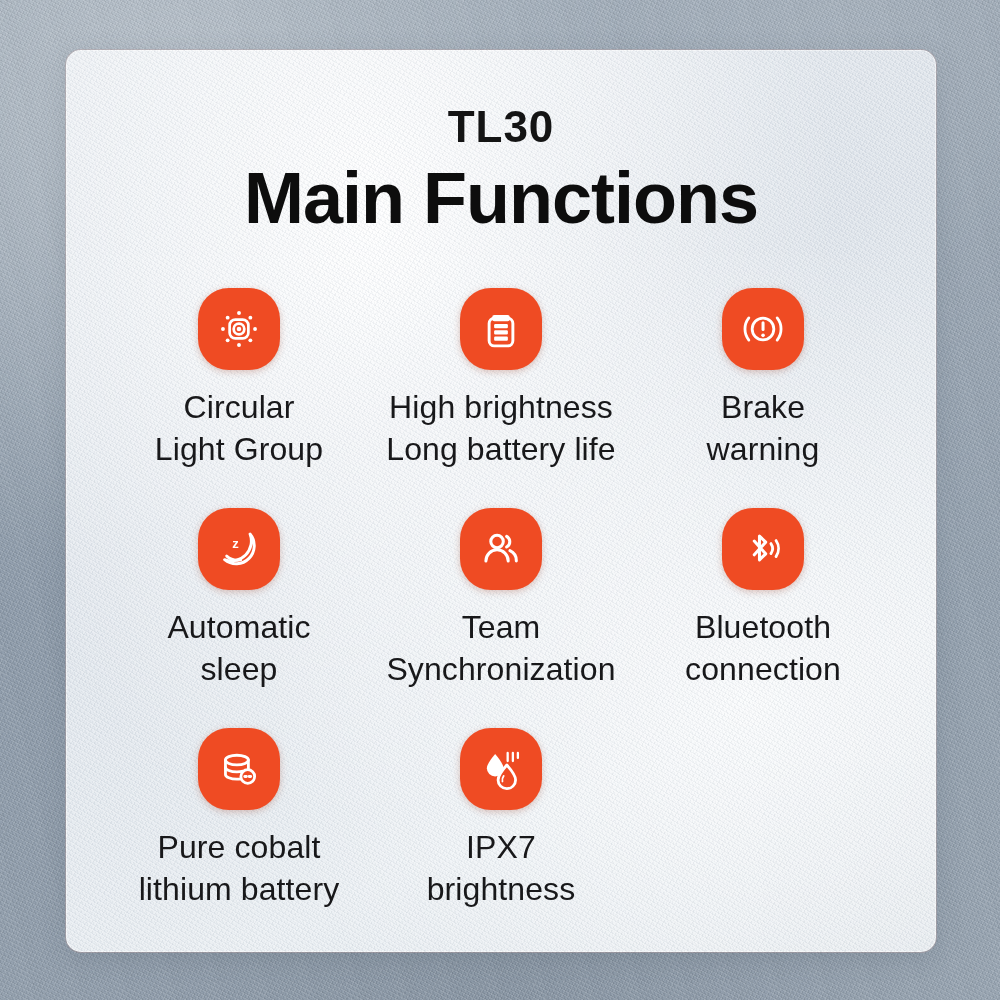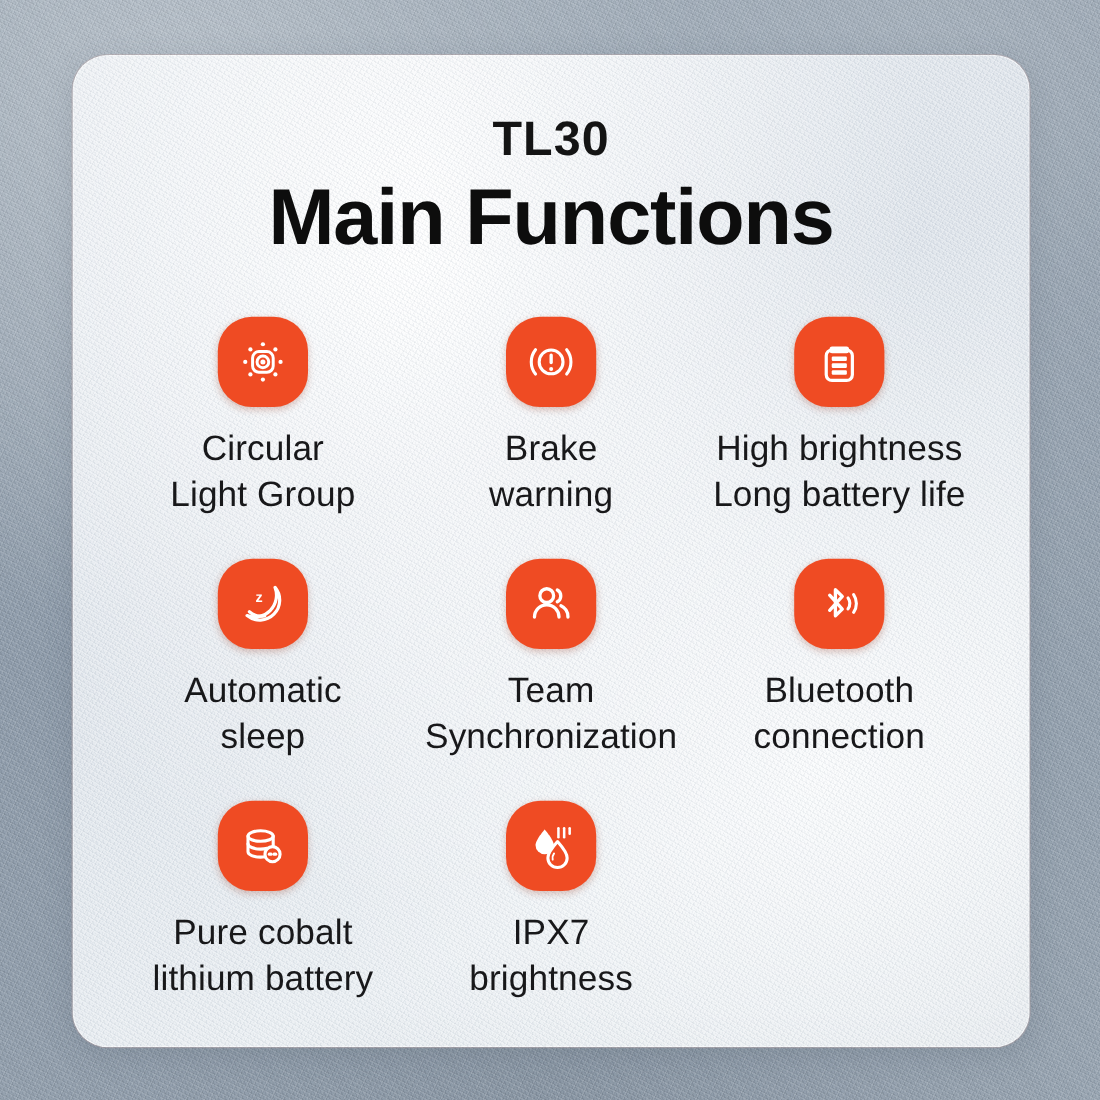--- a/index.html
+++ b/index.html
@@ -36,21 +36,21 @@
       repeating-linear-gradient(72deg, rgba(0,0,0,0.05) 0 1px, rgba(255,255,255,0.10) 1px 3px);
   }
 
   
   #card {
     position: absolute;
     left: 66px;
     top: 50px;
     width: 870px;
     height: 902px;
-    border-radius: 32px;
+    border-radius: 15px;
     background-color: #d9e0e7;
     background-image:
       radial-gradient(ellipse at 35% 18%, #ffffff 0%, rgba(255,255,255,0.55) 28%, rgba(255,255,255,0) 58%),
       radial-gradient(ellipse at 78% 72%, rgba(255,255,255,0.75) 0%, rgba(255,255,255,0) 50%),
       linear-gradient(155deg, #e6ebf0 0%, #dde3ea 40%, #e9eef2 75%, #dfe5ea 100%);
     box-shadow:
       inset 0 0 0 1px rgba(255,255,255,0.55),
       0 0 0 1px rgba(190,160,160,0.35),
       0 6px 26px rgba(70,85,100,0.20);
     overflow: hidden;
@@ -185,47 +185,47 @@
               </g>
             </svg>
           </div>
           <div class="feature-label">Circular
 Light Group</div>
         </div>
 
         <div class="feature-cell">
           <div class="icon-tile">
             <svg viewBox="0 0 48 48">
-              <g fill="none" stroke="#ffffff" stroke-width="2.7" stroke-linecap="round">
-                <circle cx="24" cy="24" r="10.4"></circle>
-                <path d="M10.4 13.4 A 17 17 0 0 0 10.4 34.6"></path>
-                <path d="M37.6 13.4 A 17 17 0 0 1 37.6 34.6"></path>
-              </g>
-              <rect x="22.6" y="16.6" width="2.9" height="9.4" rx="1.45" fill="#ffffff"></rect>
-              <circle cx="24.05" cy="30.1" r="1.75" fill="#ffffff"></circle>
-            </svg>
-          </div>
-          <div class="feature-label">Brake
-warning</div>
-        </div>
-
-        <div class="feature-cell">
-          <div class="icon-tile">
-            <svg viewBox="0 0 48 48">
               <rect x="15.5" y="10.5" width="17" height="6" rx="2.2" fill="#ffffff"></rect>
               <rect x="12.6" y="13.6" width="22.8" height="26.6" rx="5" fill="none" stroke="#ffffff" stroke-width="2.8"></rect>
               <g fill="#ffffff">
                 <rect x="17.4" y="19.2" width="13.2" height="4.1" rx="1.1"></rect>
                 <rect x="17.4" y="25.2" width="13.2" height="4.1" rx="1.1"></rect>
                 <rect x="17.4" y="31.2" width="13.2" height="4.1" rx="1.1"></rect>
               </g>
             </svg>
           </div>
           <div class="feature-label">High brightness
 Long battery life</div>
+        </div>
+
+        <div class="feature-cell">
+          <div class="icon-tile">
+            <svg viewBox="0 0 48 48">
+              <g fill="none" stroke="#ffffff" stroke-width="2.7" stroke-linecap="round">
+                <circle cx="24" cy="24" r="10.4"></circle>
+                <path d="M10.4 13.4 A 17 17 0 0 0 10.4 34.6"></path>
+                <path d="M37.6 13.4 A 17 17 0 0 1 37.6 34.6"></path>
+              </g>
+              <rect x="22.6" y="16.6" width="2.9" height="9.4" rx="1.45" fill="#ffffff"></rect>
+              <circle cx="24.05" cy="30.1" r="1.75" fill="#ffffff"></circle>
+            </svg>
+          </div>
+          <div class="feature-label">Brake
+warning</div>
         </div>
 
         <div class="feature-cell">
           <div class="icon-tile">
             <svg viewBox="0 0 48 48">
               <path d="M34.6 9.6 a17.4 17.4 0 0 1 -24.4 24.6 a19 19 0 0 0 24.4 -24.6 z" fill="none" stroke="#ffffff" stroke-width="2.8" stroke-linejoin="round"></path>
               <path d="M12.2 30.8 a15.5 15.5 0 0 0 13.4 3.6" fill="none" stroke="#ffffff" stroke-width="2.8" stroke-linecap="round"></path>
               <text x="17.6" y="22.6" font-family="Liberation Sans, sans-serif" font-size="12.5" font-weight="bold" fill="#ffffff">z</text>
             </svg>
           </div>

